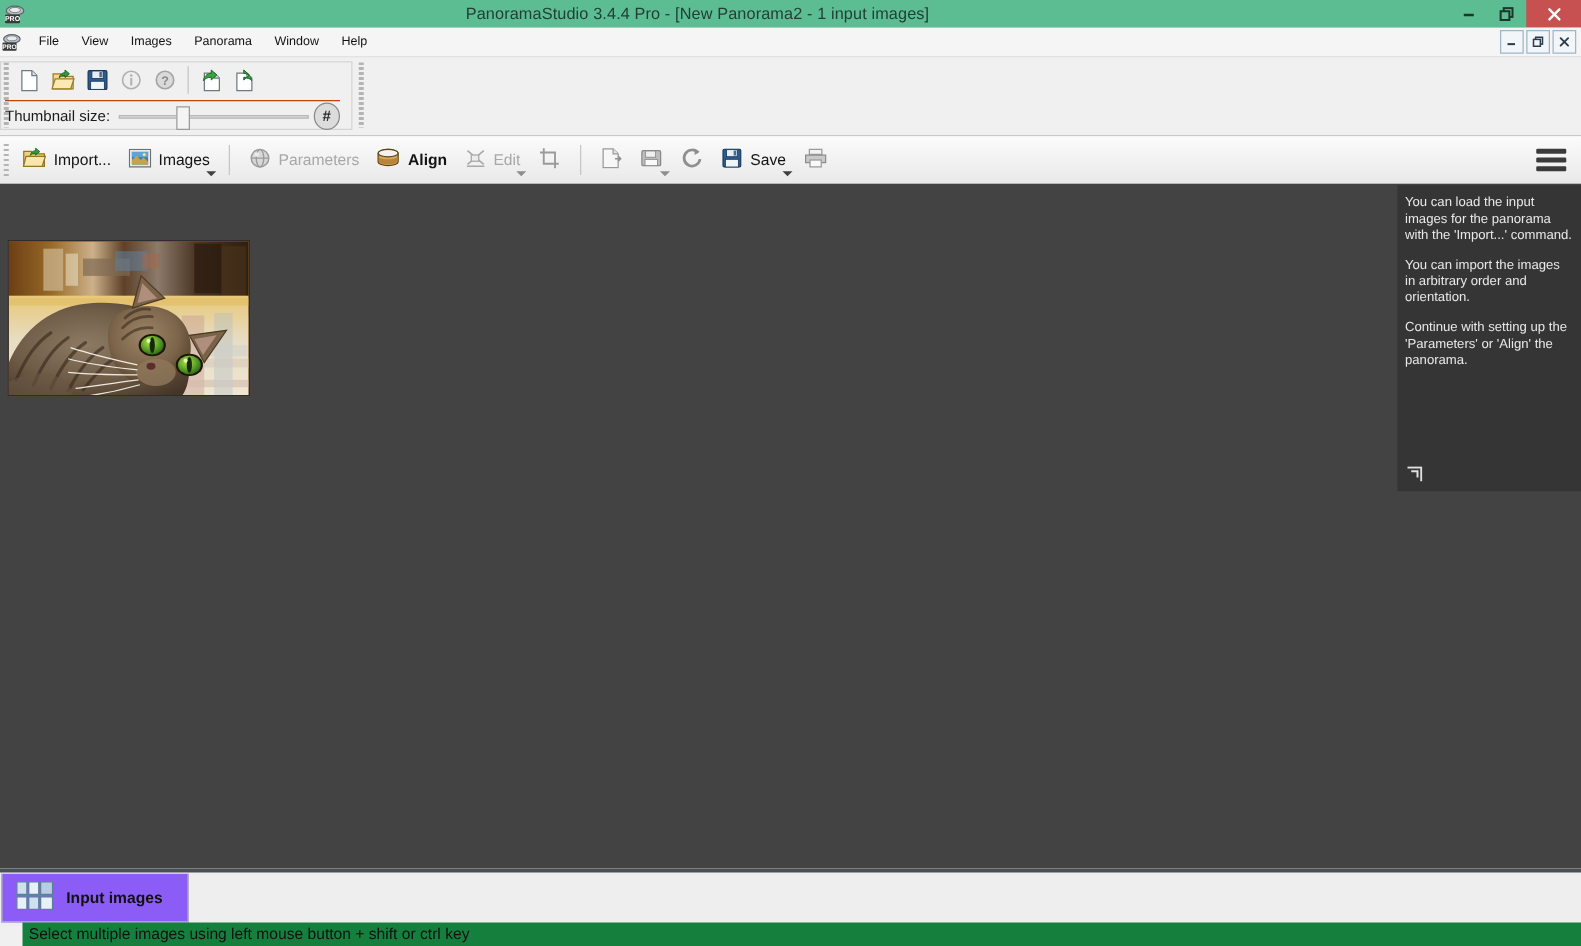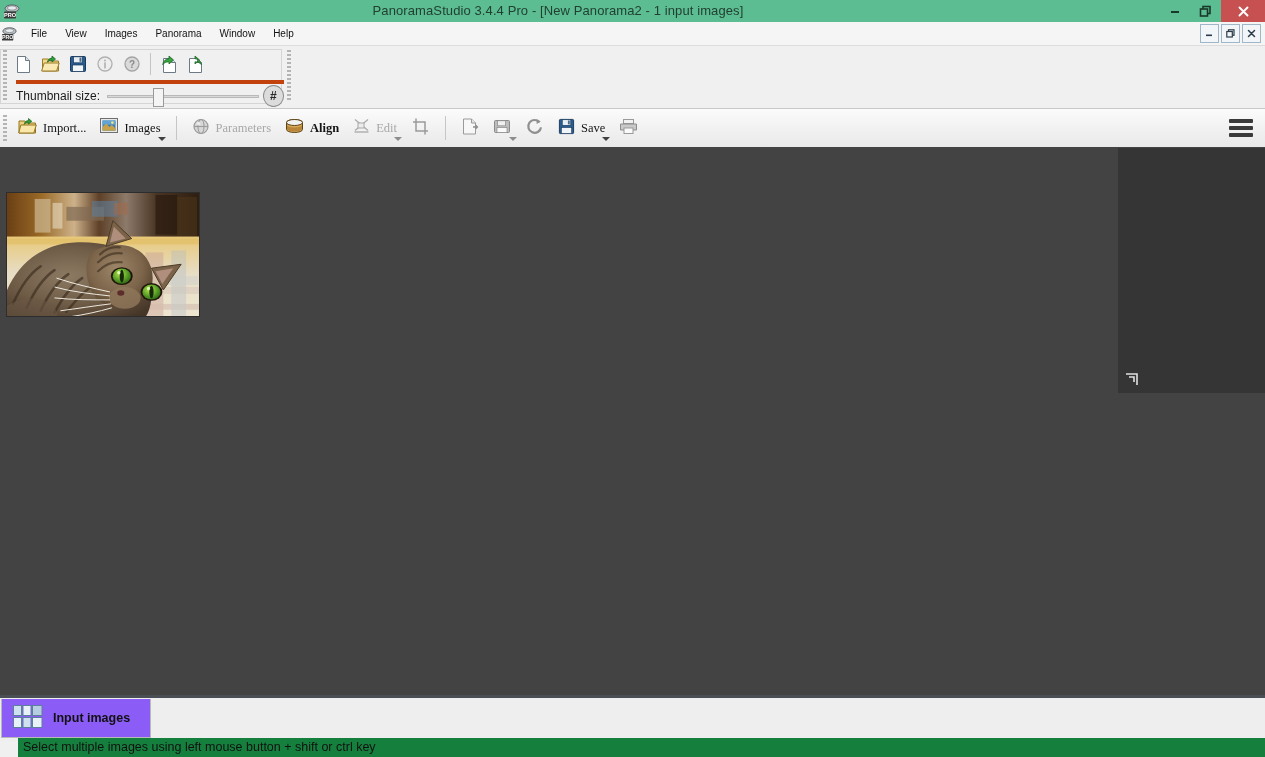--- a/index.html
+++ b/index.html
@@ -139,25 +139,25 @@
     justify-content: center;
   }
   .tb-sep {
     width: 1px; height: 22px;
     background: #c4c4c4;
     margin: 0 5px;
   }
 
   .tb-row2 {
     position: absolute;
-    left: 16px; top: 34px;
+    left: 4px; top: 34px;
     width: 268px; height: 24px;
     display: flex;
     align-items: center;
-    border-top: 4px solid #c2410c;
+    border-top: 1px solid #c2410c;
   }
   .thumb-label {
     font-size: 12px;
     color: #1a1a1a;
     margin-right: 7px;
     white-space: nowrap;
   }
   .slider-wrap {
     position: relative;
     width: 152px;
@@ -215,21 +215,20 @@
     left: 3px; top: 6px;
     width: 4px; height: 26px;
     background-image: repeating-linear-gradient(to bottom, #b4b4b4 0px, #b4b4b4 2px, transparent 2px, transparent 4px);
   }
   .ribbon-items {
     position: absolute;
     left: 11px; top: 0;
     height: 38px;
     display: flex;
     align-items: center;
-    font-family: Liberation Serif, serif;
   }
   .rb {
     position: relative;
     height: 28px;
     display: flex;
     align-items: center;
     padding: 0 7px;
     gap: 6px;
     cursor: default;
   }
@@ -740,20 +739,25 @@
           <path d="M105 112 C88 114 70 117 54 119"></path>
           <path d="M106 116 C92 120 78 123 64 125"></path>
         </g>
 
         <path d="M-6 118 C10 106 28 104 40 110 C50 115 52 122 50 125 L-6 125 Z" fill="#6a5946" opacity="0.6"></path>
       </svg>
     </div>
   </div>
 
   <div class="helppanel">
+    <div class="help-body">
+      <p class="help-para">You can load the input images for the panorama with the 'Import...' command.</p>
+      <p class="help-para">You can import the images in arbitrary order and orientation.</p>
+      <p class="help-para">Continue with setting up the 'Parameters' or 'Align' the panorama.</p>
+    </div>
     <div class="help-resize">
       <svg width="13" height="13" viewBox="0 0 13 13">
         <path d="M1 1 h11 v11" fill="none" stroke="#e0e0e0" stroke-width="1.6"></path>
         <path d="M4 4 h5 v5" fill="none" stroke="#e0e0e0" stroke-width="1.6"></path>
       </svg>
     </div>
   </div>
 
   <div class="tabstrip">
     <div class="tab">

